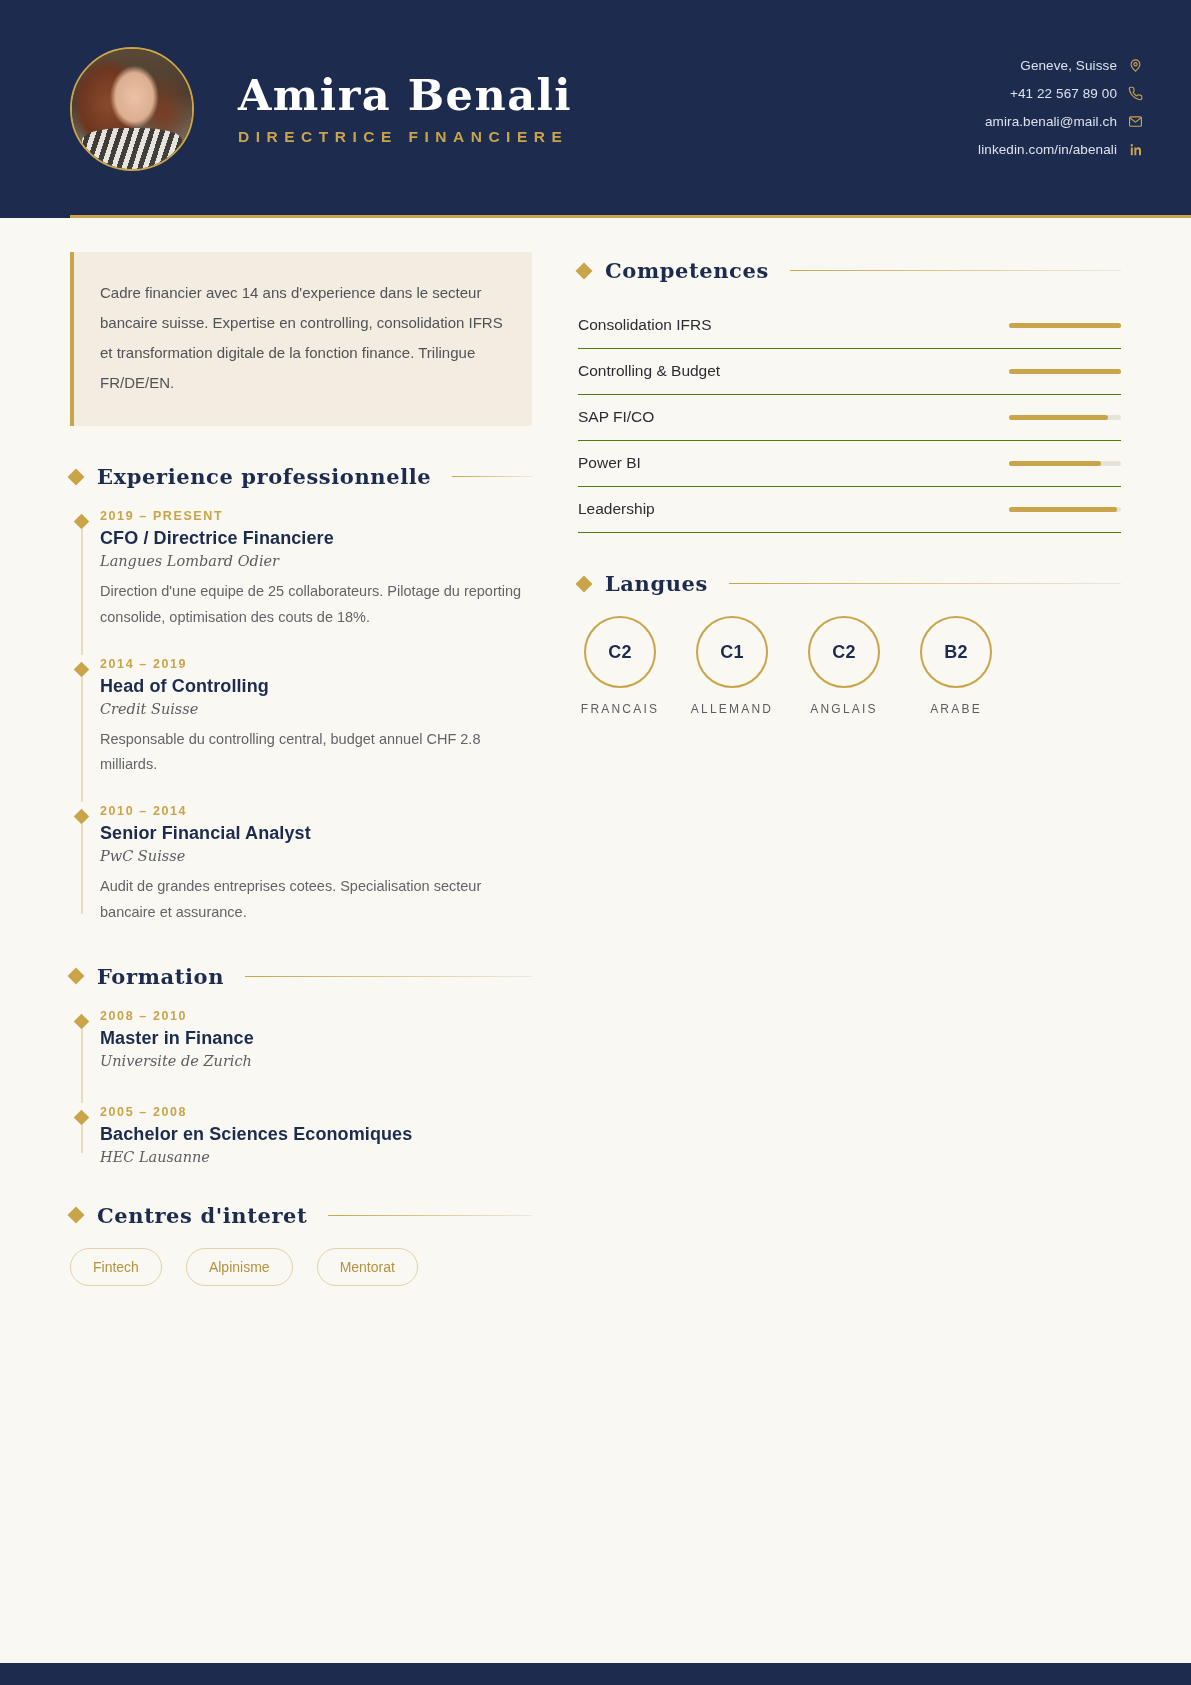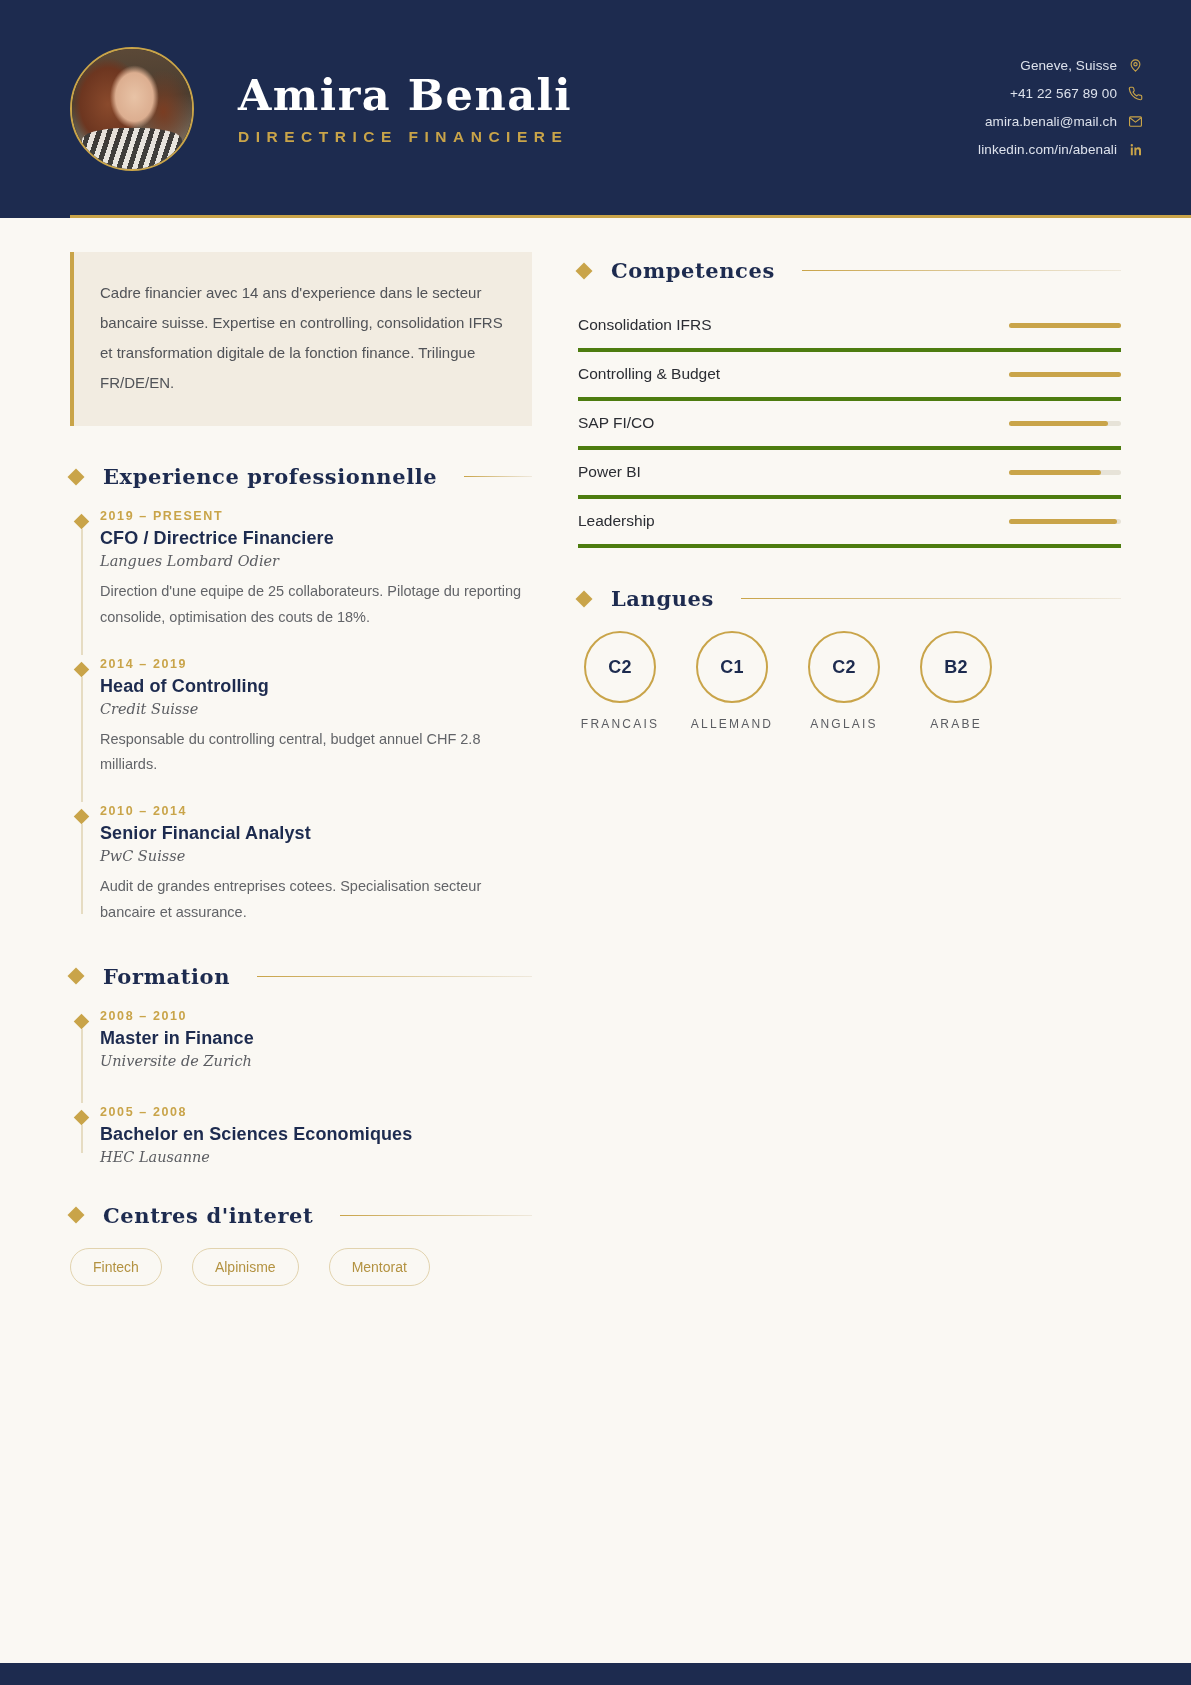--- a/index.html
+++ b/index.html
@@ -147,21 +147,21 @@
     font-size: 15px;
     line-height: 2.0;
     color: #515358;
   }
 
   
   .section { margin-top: 38px; }
   .section-head {
     display: flex;
     align-items: center;
-    gap: 21px;
+    gap: 15px;
     margin-bottom: 20px;
   }
   .diamond {
     width: 12px;
     height: 12px;
     background: #c9a449;
     transform: rotate(45deg);
     flex: 0 0 auto;
   }
   .section-title {
@@ -226,40 +226,40 @@
     margin-bottom: 10px;
   }
   .tl-desc {
     font-size: 14.5px;
     line-height: 1.78;
     color: #626468;
     max-width: 440px;
   }
 
   
-  .pill-row { display: flex; flex-wrap: wrap; gap: 30px; padding-left: 0; align-items: center; }
+  .pill-row { display: flex; flex-wrap: wrap; gap: 24px; padding-left: 0; align-items: center; }
   .pill {
     border: 1px solid #e2d3ae;
     border-radius: 999px;
     padding: 10px 22px;
     font-size: 14px;
     color: #b39240;
     background: #faf8f3;
     white-space: nowrap;
   }
 
   
   .skill-list { }
   .skill-row {
     display: flex;
     align-items: center;
     justify-content: space-between;
     gap: 18px;
     padding: 13px 0 14px 0;
-    border-bottom: 4px solid #4d7c0f;
+    border-bottom: 1px solid #4d7c0f;
   }
   .skill-name {
     font-size: 15.5px;
     color: #2b2d33;
     font-weight: 400;
     white-space: nowrap;
   }
   .skill-bar {
     position: relative;
     width: 112px;

